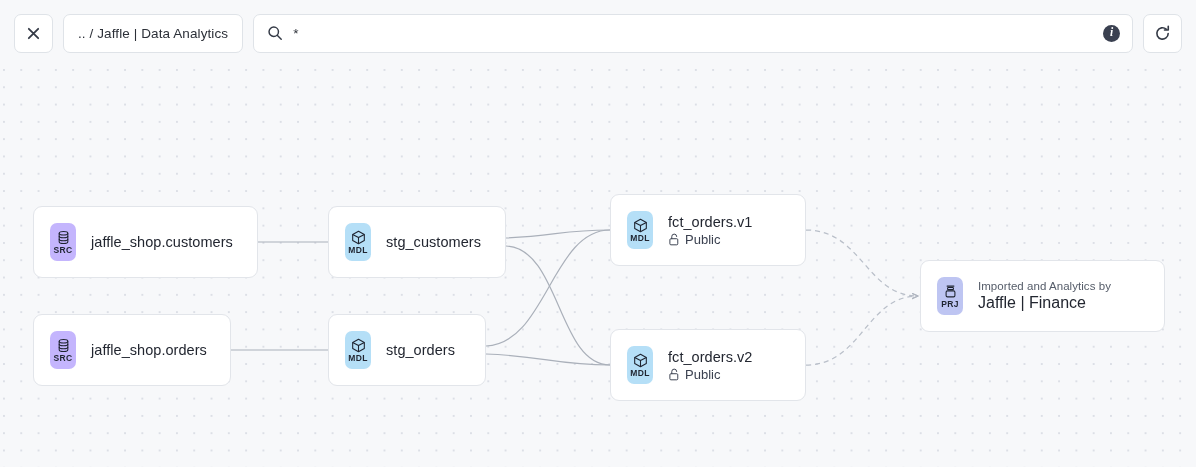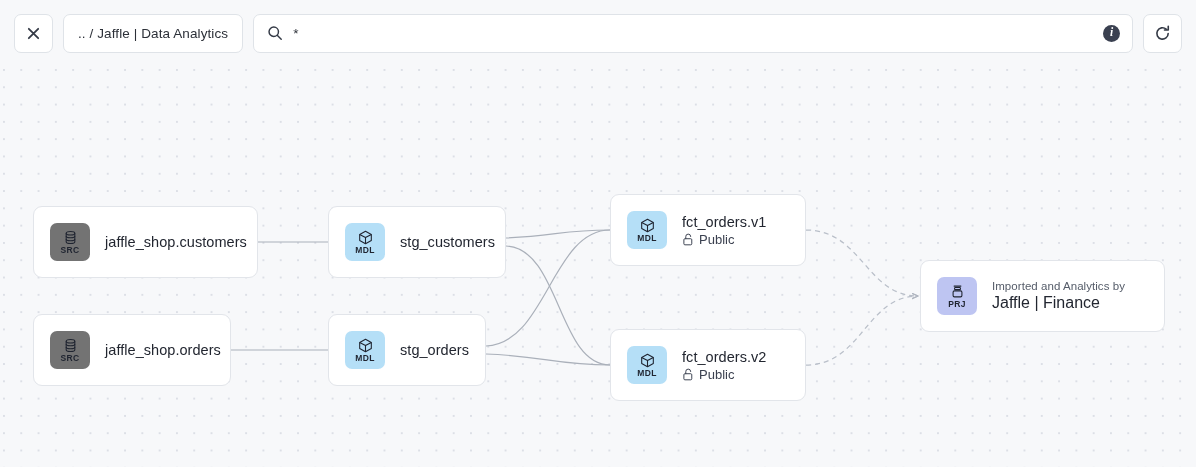--- a/index.html
+++ b/index.html
@@ -130,30 +130,30 @@
     display: flex;
     align-items: center;
     padding: 0 16px;
     gap: 15px;
     z-index: 5;
     cursor: pointer;
     box-shadow: 0 0 0 0 rgba(0,0,0,0);
   }
 
   .badge {
-    width: 40px; height: 38px;
+    width: 26px; height: 38px;
     border-radius: 7px;
     display: flex;
     flex-direction: column;
     align-items: center;
     justify-content: center;
     flex: 0 0 auto;
     gap: 0px;
   }
-  .badge-src { background: #737373; }
+  .badge-src { background: #c4b5fd; }
   .badge-mdl { background: #b5dff7; }
   .badge-prj { background: #bec5f2; }
   .badge-label {
     font-size: 8.5px;
     font-weight: 600;
     color: #1f2430;
     letter-spacing: 0.3px;
     line-height: 1;
     margin-top: 1px;
     font-family: "Liberation Sans", sans-serif;

